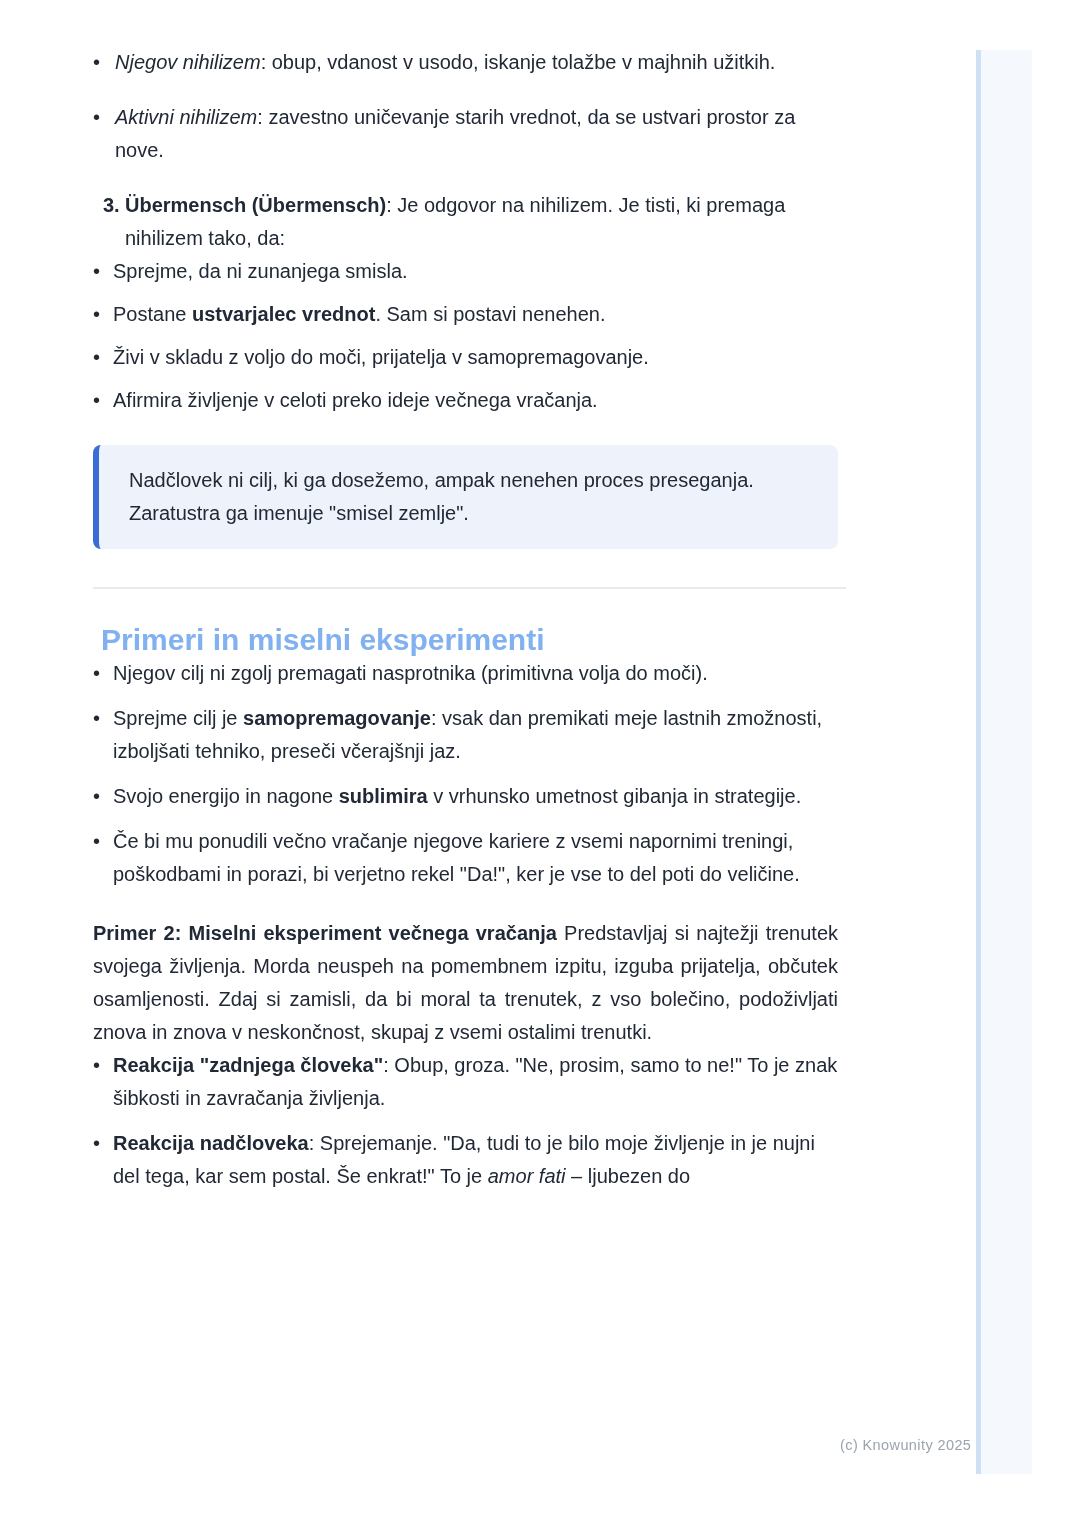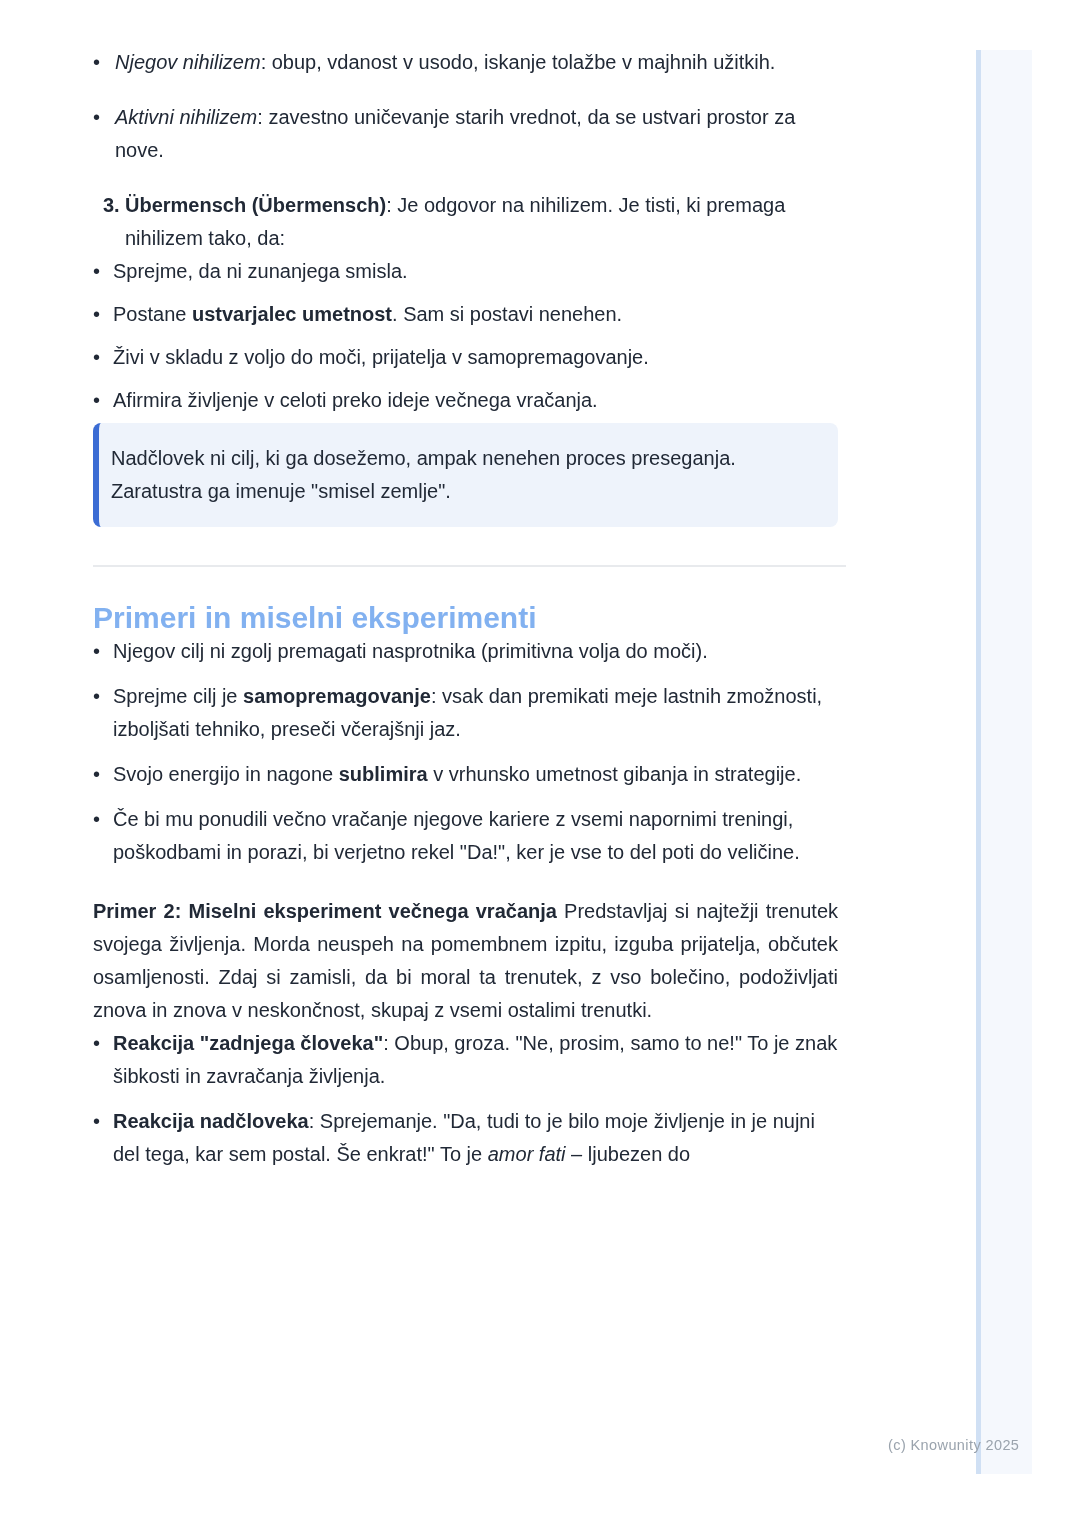--- a/index.html
+++ b/index.html
@@ -51,36 +51,36 @@
   .numtext { flex: 1 1 auto; }
 
   
   .sub-list { margin-top: 4px; padding-left: 47px; }
   .sub-list .dot { width: 20px; }
   .sub-list li { margin-bottom: 10px; }
   .sub-list li:last-child { margin-bottom: 0; }
 
   
   .callout {
-    margin-top: 6px;
+    margin-top: 28px;
     background: #eef3fb;
     border-left: 6px solid #3b6cd4;
     border-radius: 8px;
-    padding: 19px 12px;
+    padding: 19px 30px;
   }
 
   .divider {
     border: none;
     border-top: 2px solid #e8eaed;
     width: 753px;
     margin: 38px 0 0 0;
   }
 
   .heading {
-    margin: 34px 0 0 0;
+    margin: 34px 0 0 8px;
     font-size: 30px;
     line-height: 34px;
     font-weight: 700;
     color: #82b1f0;
   }
 
   .para { margin: 26px 0 0 0; }
   .justify { text-align: justify; }
 
   
@@ -89,21 +89,21 @@
   .primer-list li { margin-bottom: 12px; }
   .primer-list li:last-child { margin-bottom: 0; }
   .reakcija-list { margin-top: 42px; }
 
   .sg-b { font-weight: 700; }
   .sg-i { font-style: italic; }
 
   .watermark {
     position: absolute;
     top: 1436px;
-    left: 888px;
+    left: 840px;
     font-size: 14.5px;
     line-height: 18px;
     letter-spacing: 0.4px;
     color: #9aa3ad;
     z-index: 3;
     white-space: nowrap;
   }
 </style>
 </head>
 <body>
@@ -130,21 +130,21 @@
         <span class="num">3.</span>
         <div class="numtext"><span class="sg-b">Übermensch (Übermensch)</span><span>: Je odgovor na nihilizem. Je tisti, ki premaga nihilizem tako, da:</span></div>
       </div>
       <ul class="blist sub-list">
         <li>
           <span class="dot">•</span>
           <div class="litext"><span>Sprejme, da ni zunanjega smisla.</span></div>
         </li>
         <li>
           <span class="dot">•</span>
-          <div class="litext"><span>Postane </span><span class="sg-b">ustvarjalec umetnost</span><span>. Sam si postavi nenehen.</span></div>
+          <div class="litext"><span>Postane </span><span class="sg-b">ustvarjalec vrednot</span><span>. Sam si postavi nenehen.</span></div>
         </li>
         <li>
           <span class="dot">•</span>
           <div class="litext"><span>Živi v skladu z voljo do moči, prijatelja v samopremagovanje.</span></div>
         </li>
         <li>
           <span class="dot">•</span>
           <div class="litext"><span>Afirmira življenje v celoti preko ideje večnega vračanja.</span></div>
         </li>
       </ul>

